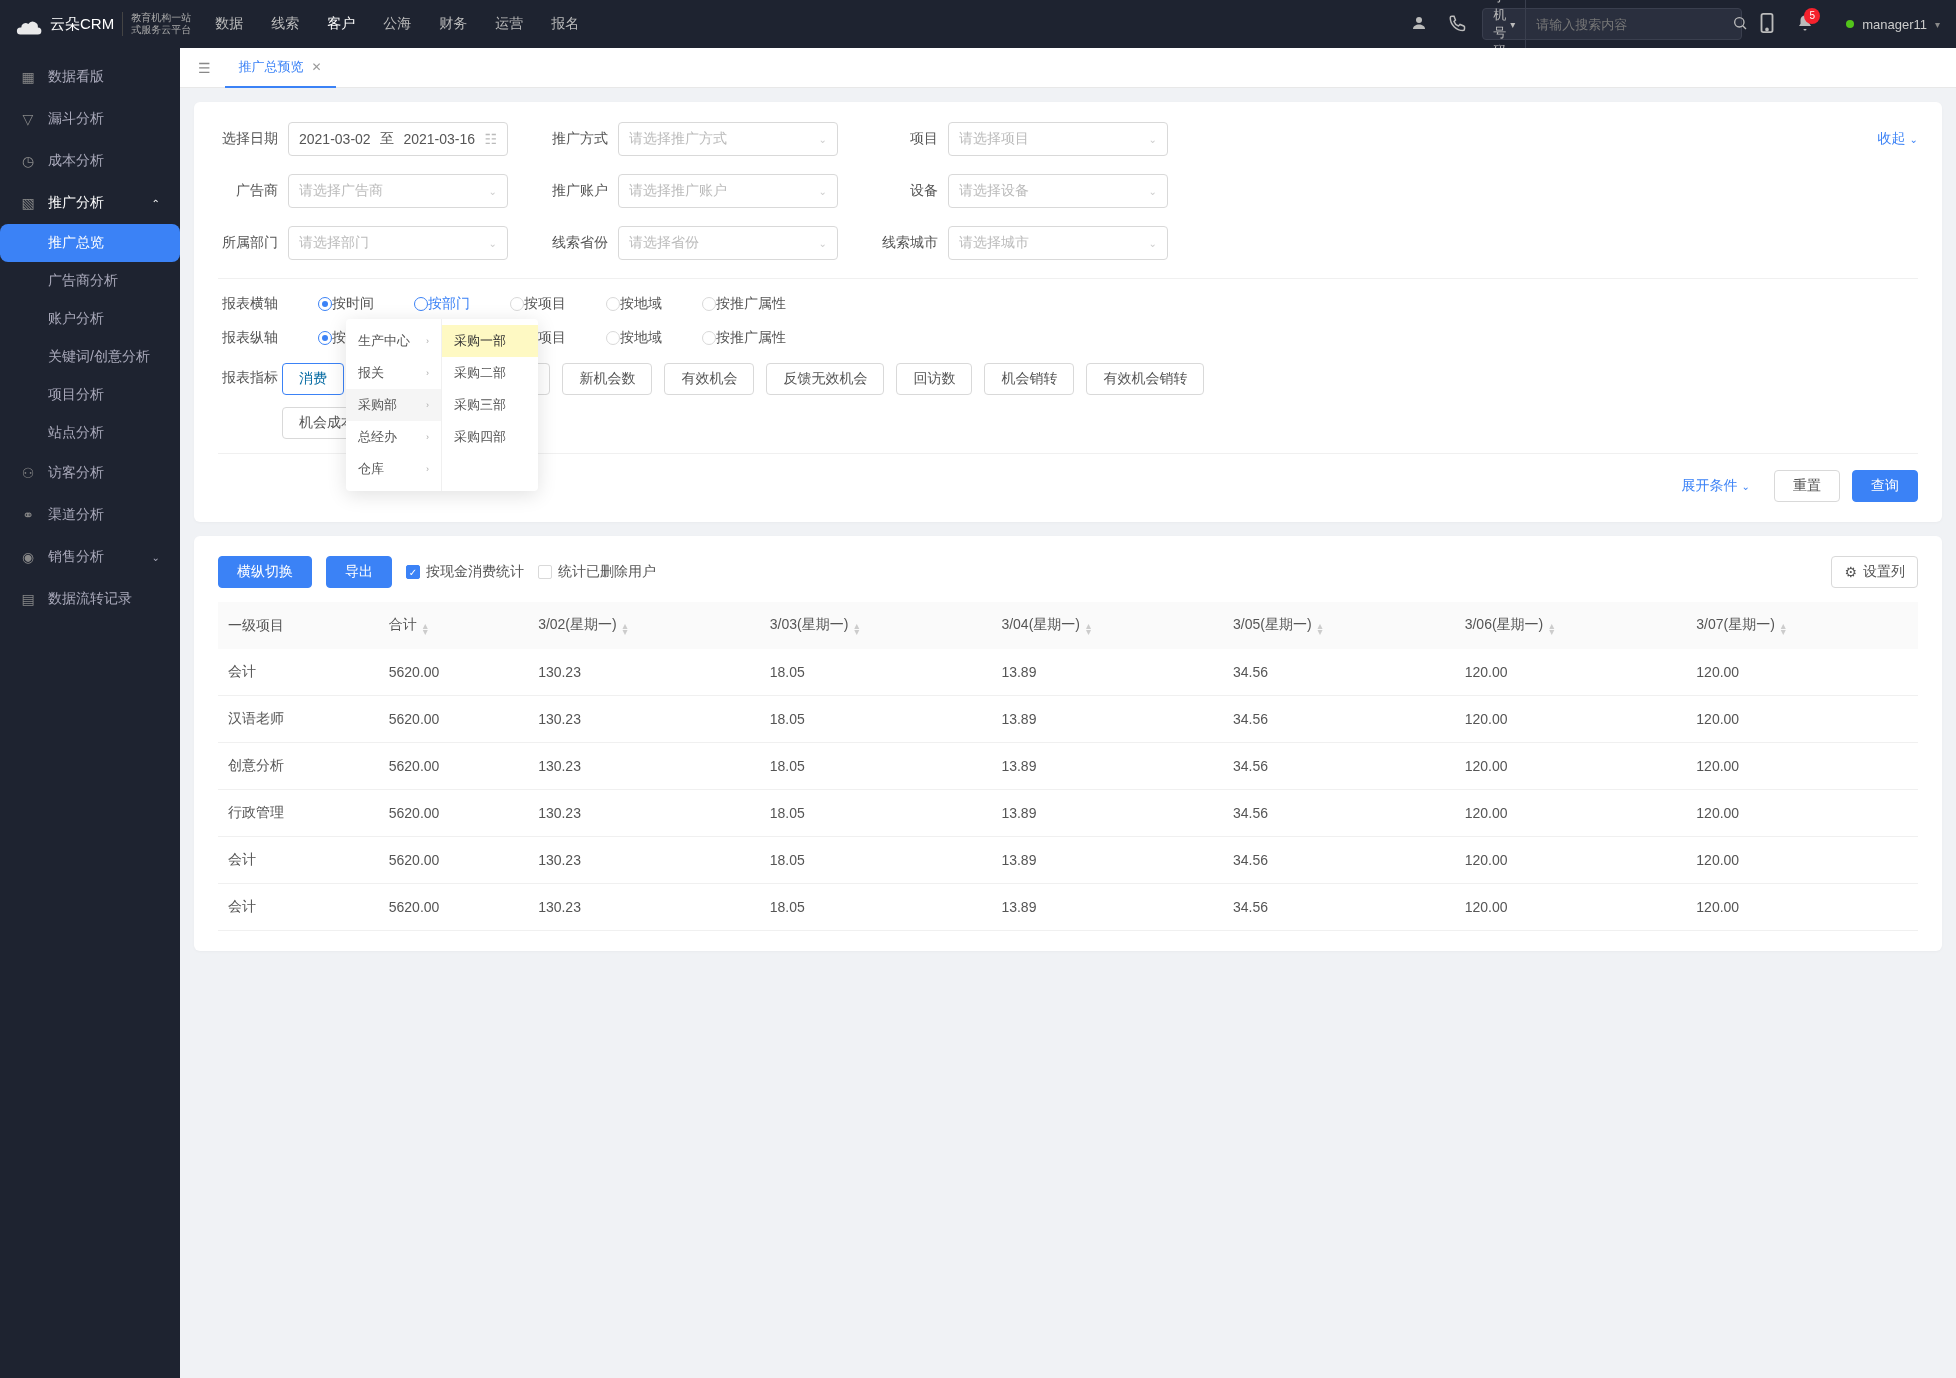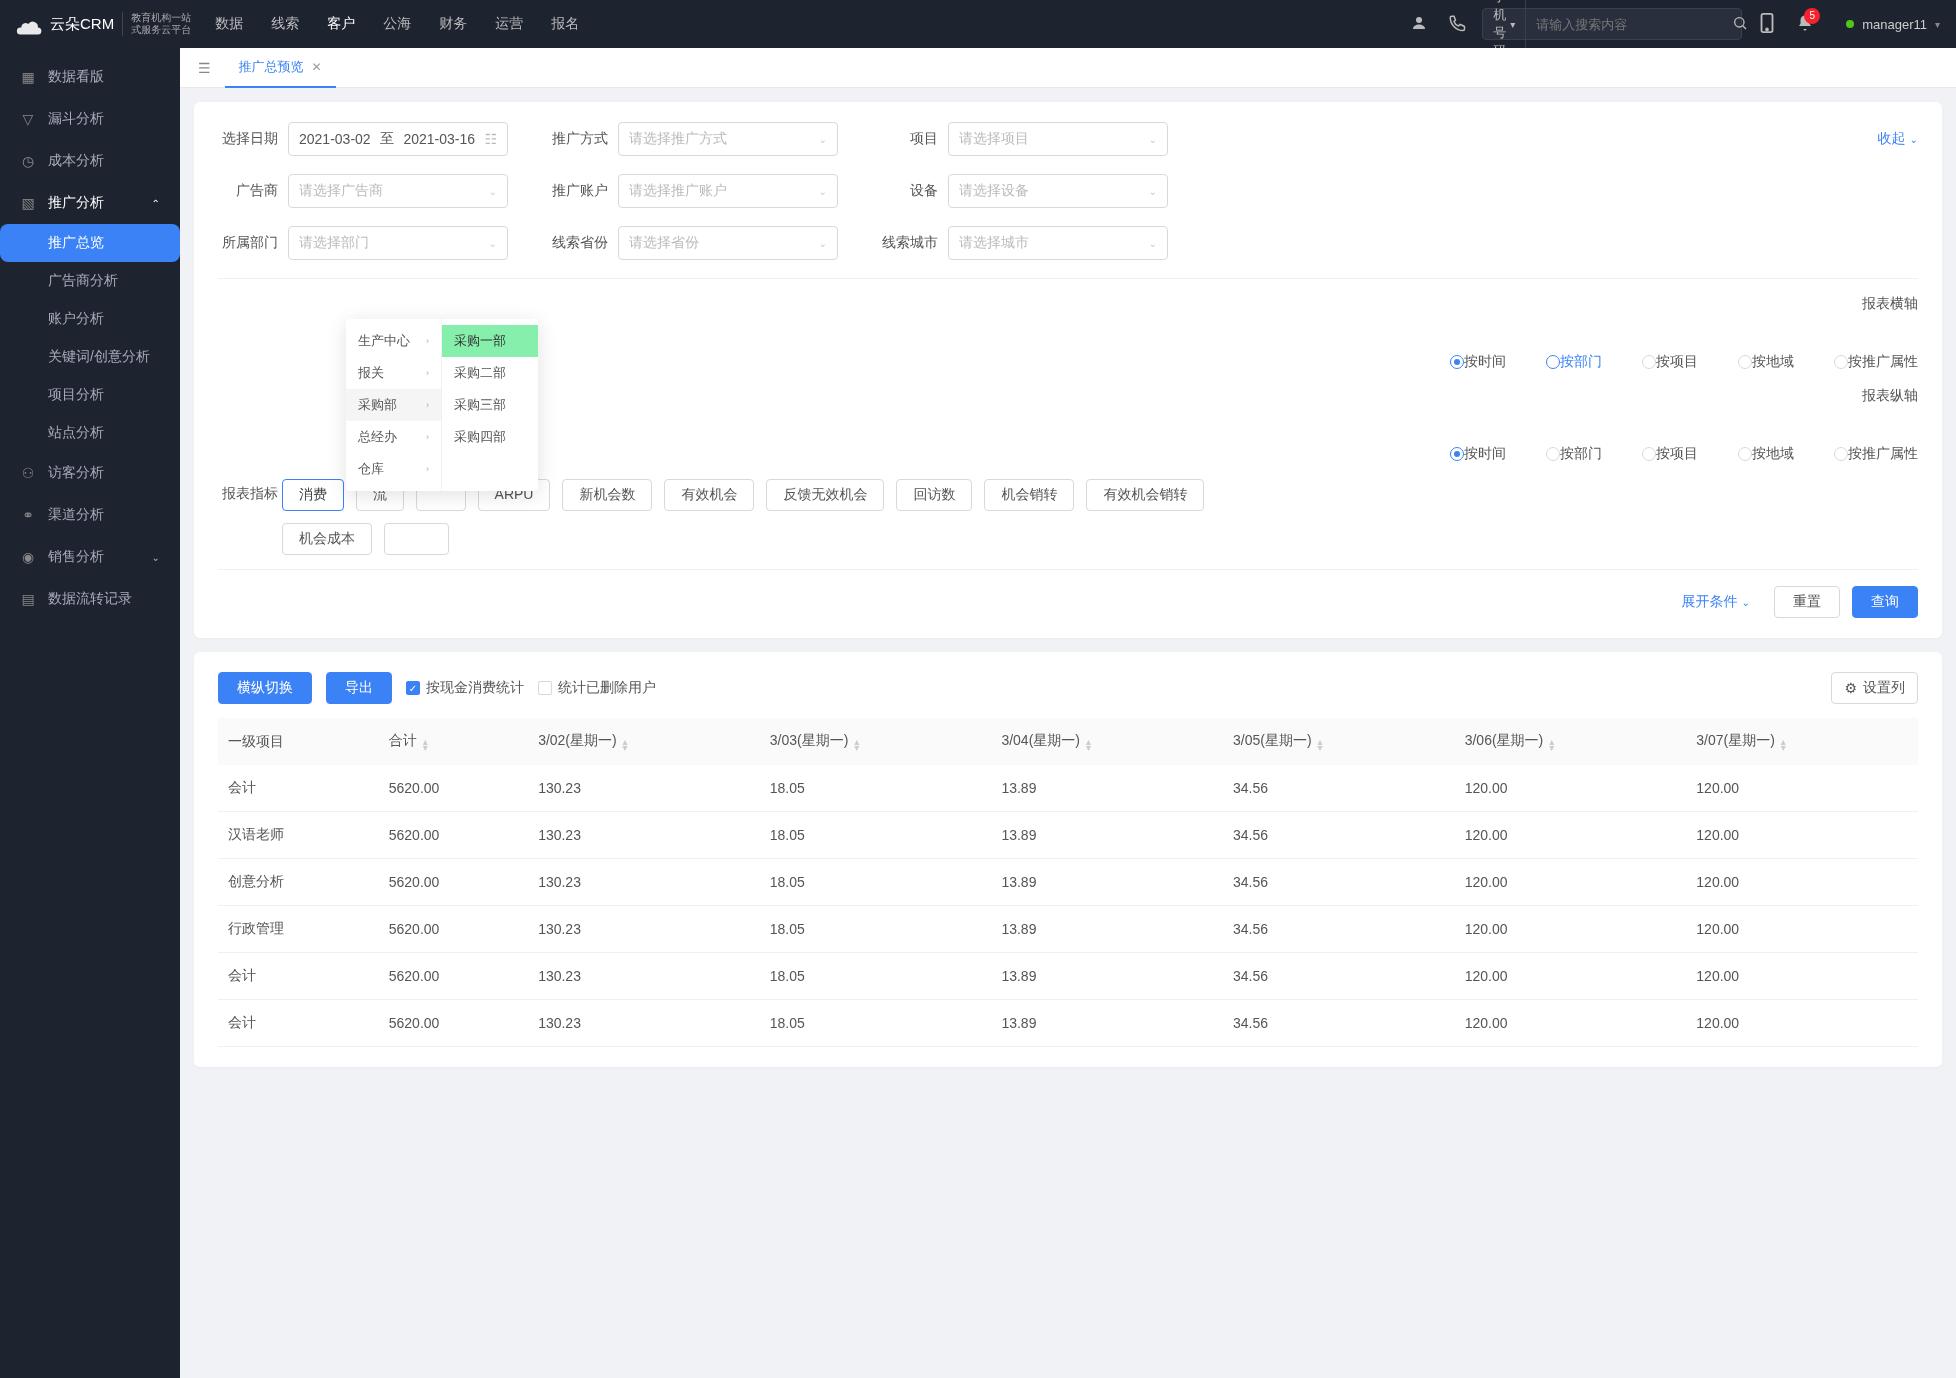--- a/index.html
+++ b/index.html
@@ -49,43 +49,43 @@
 .filter-row { display: flex; align-items: center; margin-bottom: 18px; gap: 40px; }
 .filter-group { display: flex; align-items: center; gap: 10px; }
 .filter-label { width: 60px; text-align: right; color: #555; font-size: 14px; }
 .input-box, .select-box { border: 1px solid #d9d9d9; border-radius: 4px; height: 34px; padding: 0 10px; display: flex; align-items: center; color: #bbb; font-size: 14px; background: #fff; cursor: pointer; }
 .select-box { justify-content: space-between; width: 220px; }
 .date-box { width: 220px; justify-content: space-between; color:#555;}
 .arrow-down { color: #ccc; font-size: 10px; }
 .collapse-link { margin-left: auto; color: #3b82f6; cursor: pointer; display:flex; align-items:center; gap:4px; font-size:14px;}
 
 
-.radio-row { display: flex; align-items: flex-end; margin-bottom: 16px; gap: 40px; position:relative;flex-direction:column;}
+.radio-row { display: flex; align-items: center; margin-bottom: 16px; gap: 40px; position:relative;}
 .radio-label { width: 60px; text-align: right; color: #555; }
 .radio-group { display: flex; gap: 40px; }
 .radio-item { display: flex; align-items: center; gap: 0; cursor: pointer; color: #555; }
 .radio-circle { width: 14px; height: 14px; border: 1px solid #d9d9d9; border-radius: 50%; display: flex; align-items: center; justify-content: center; }
 .radio-item.checked .radio-circle { border-color: #3b82f6; }
 .radio-item.checked .radio-circle::after { content: ''; width: 6px; height: 6px; background: #3b82f6; border-radius: 50%; }
 .radio-item.hover { color: #3b82f6; }
 .radio-item.hover .radio-circle { border-color: #3b82f6; }
 
 
 .cascade { position: absolute; left: 128px; top: 24px; display: flex; background: #fff; box-shadow: 0 4px 20px rgba(0,0,0,.12); border-radius: 4px; z-index: 100; }
 .cascade-col { width: 96px; padding: 6px 0; border-right: 1px solid #f0f0f0; }
 .cascade-col:last-child { border-right: none; }
 .cascade-item { padding: 7px 12px; font-size: 13px; color: #555; display: flex; justify-content: space-between; align-items: center; cursor: pointer; }
 .cascade-item.hover { background: #f5f5f5; }
-.cascade-item.selected { background: #86efac; color: #333; }
+.cascade-item.selected { background: #fef9c3; color: #333; }
 .cascade-chev { font-size: 9px; color: #aaa; }
 
 
 .tag-row { display: flex; align-items: center; gap: 4px; flex-wrap: wrap; margin-bottom: 14px; }
 .tag { border: 1px solid #d9d9d9; border-radius: 4px; padding: 6px 16px; font-size: 14px; color: #555; cursor: pointer; background:#fff;}
-.tag.active { border-color: #3b82f6; color: #404040; }
+.tag.active { border-color: #3b82f6; color: #0369a1; }
 
 
 .divider { height: 1px; background: #f0f0f0; margin: 12px 0 16px; }
 .action-row { display: flex; align-items: center; justify-content: flex-end; gap: 12px; }
 .btn { border: 1px solid #d9d9d9; background: #fff; padding: 6px 18px; border-radius: 4px; cursor: pointer; font-size: 14px; color:#555;}
 .btn-primary { background: #3b82f6; color: #fff; border-color: #3b82f6; }
 .expand-link { color: #3b82f6; cursor: pointer; margin-right: 12px; display:flex;align-items:center;gap:4px;}
 
 
 .table-toolbar { display: flex; align-items: center; gap: 14px; margin-bottom: 14px; }

